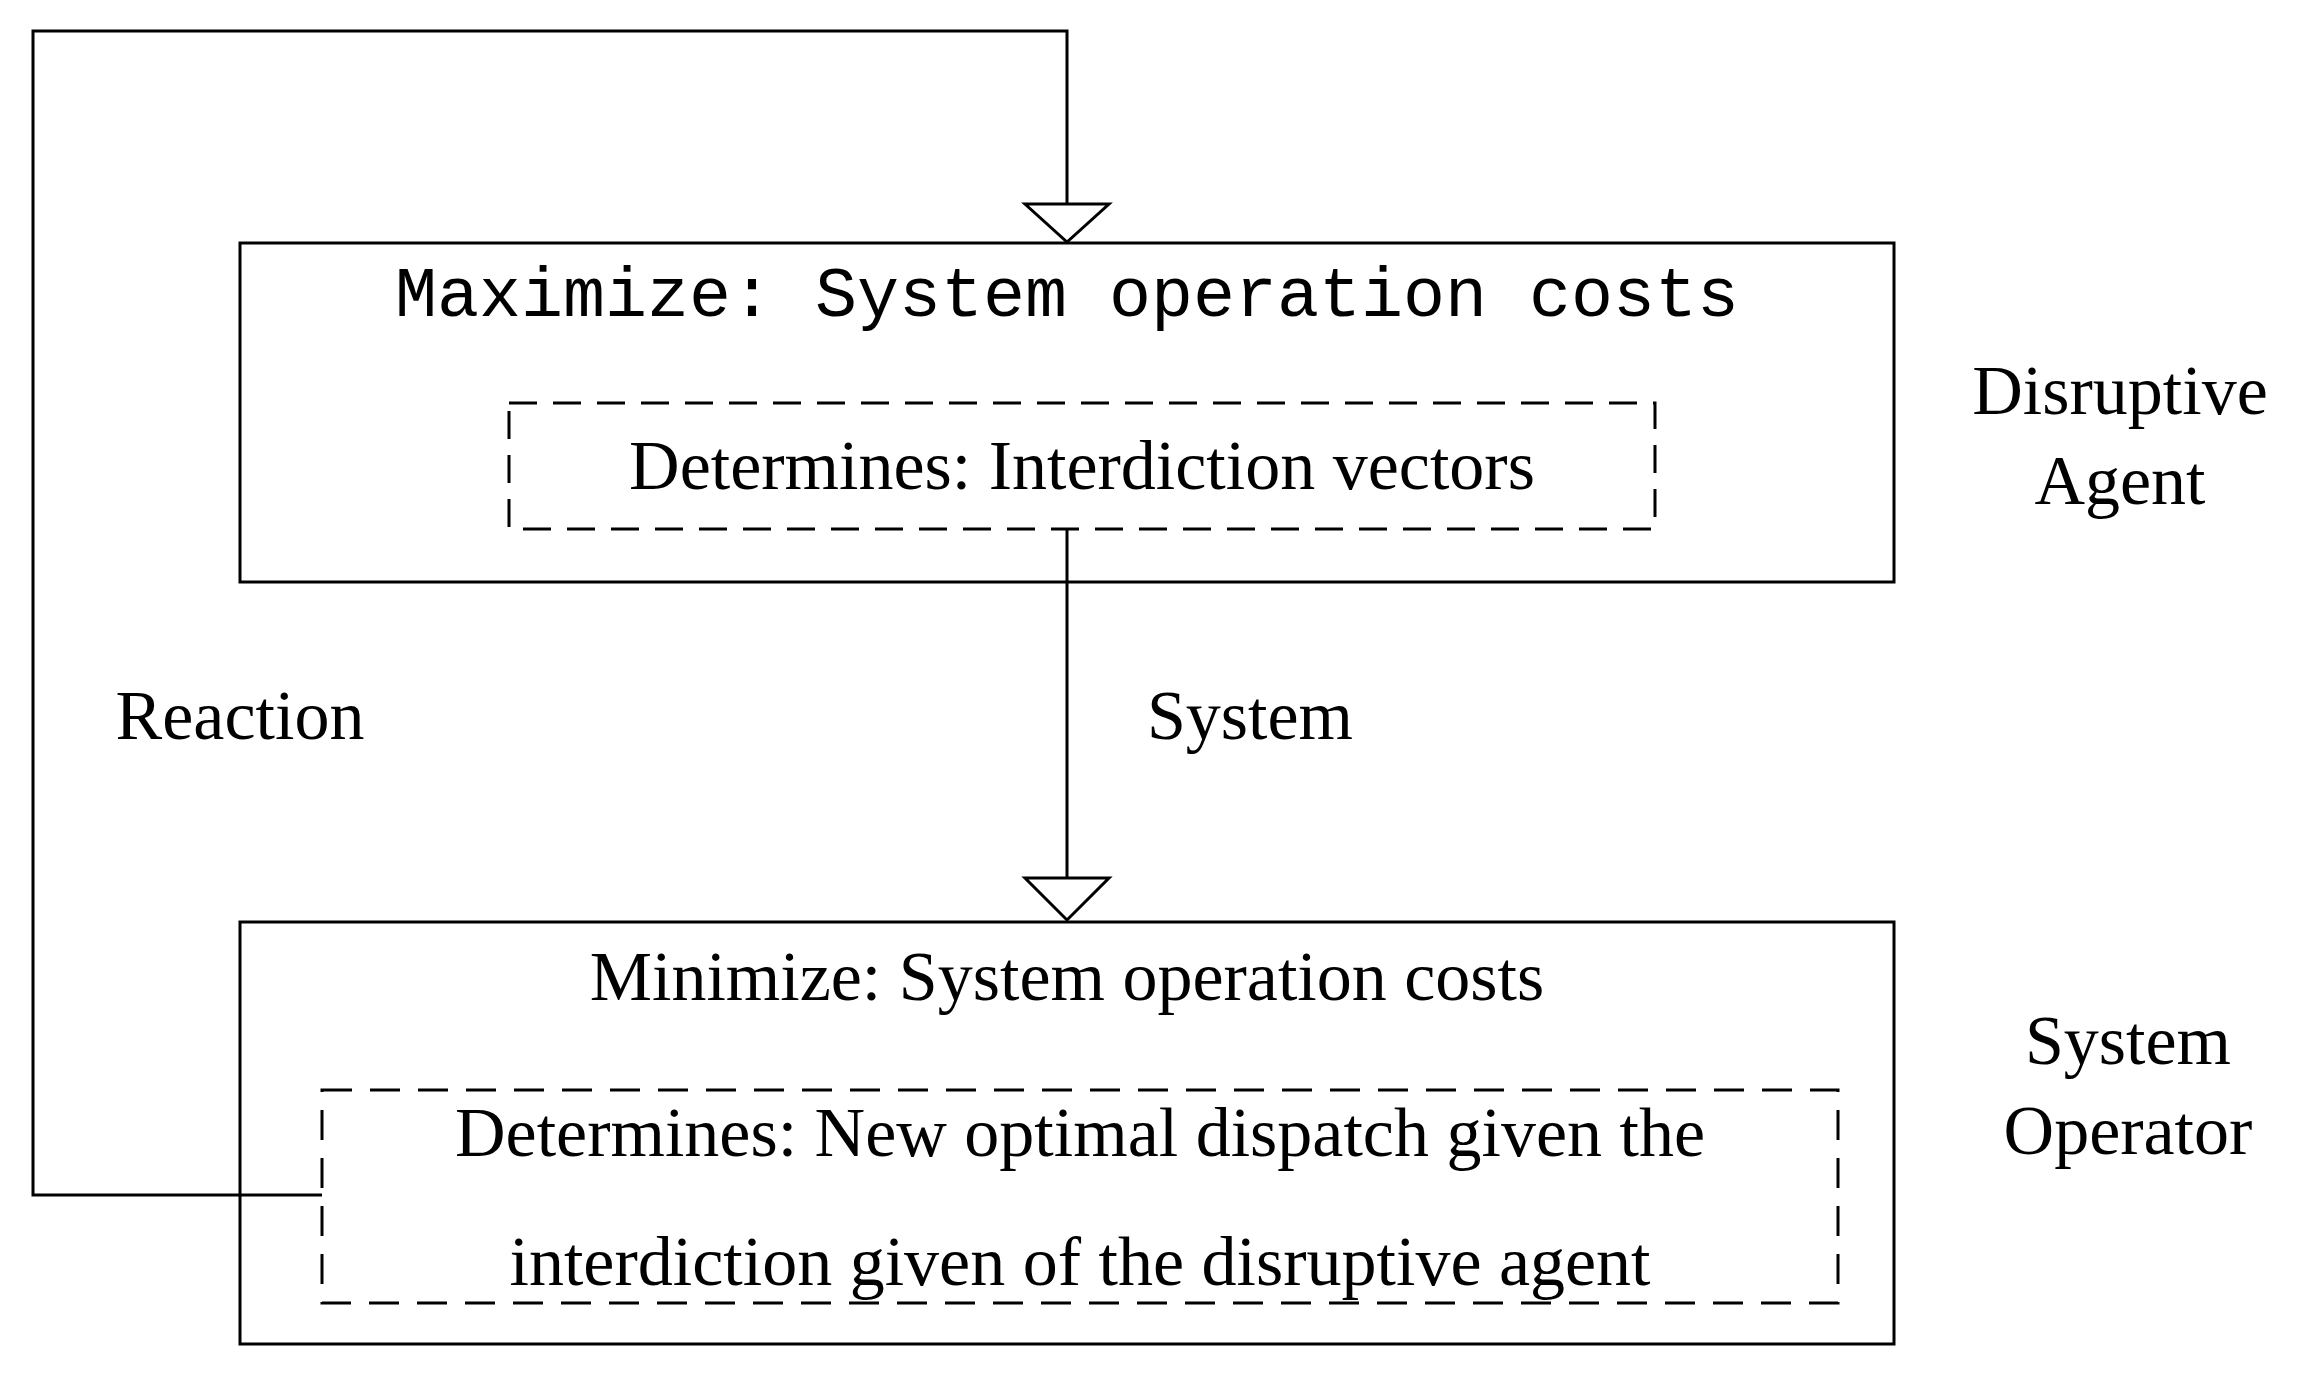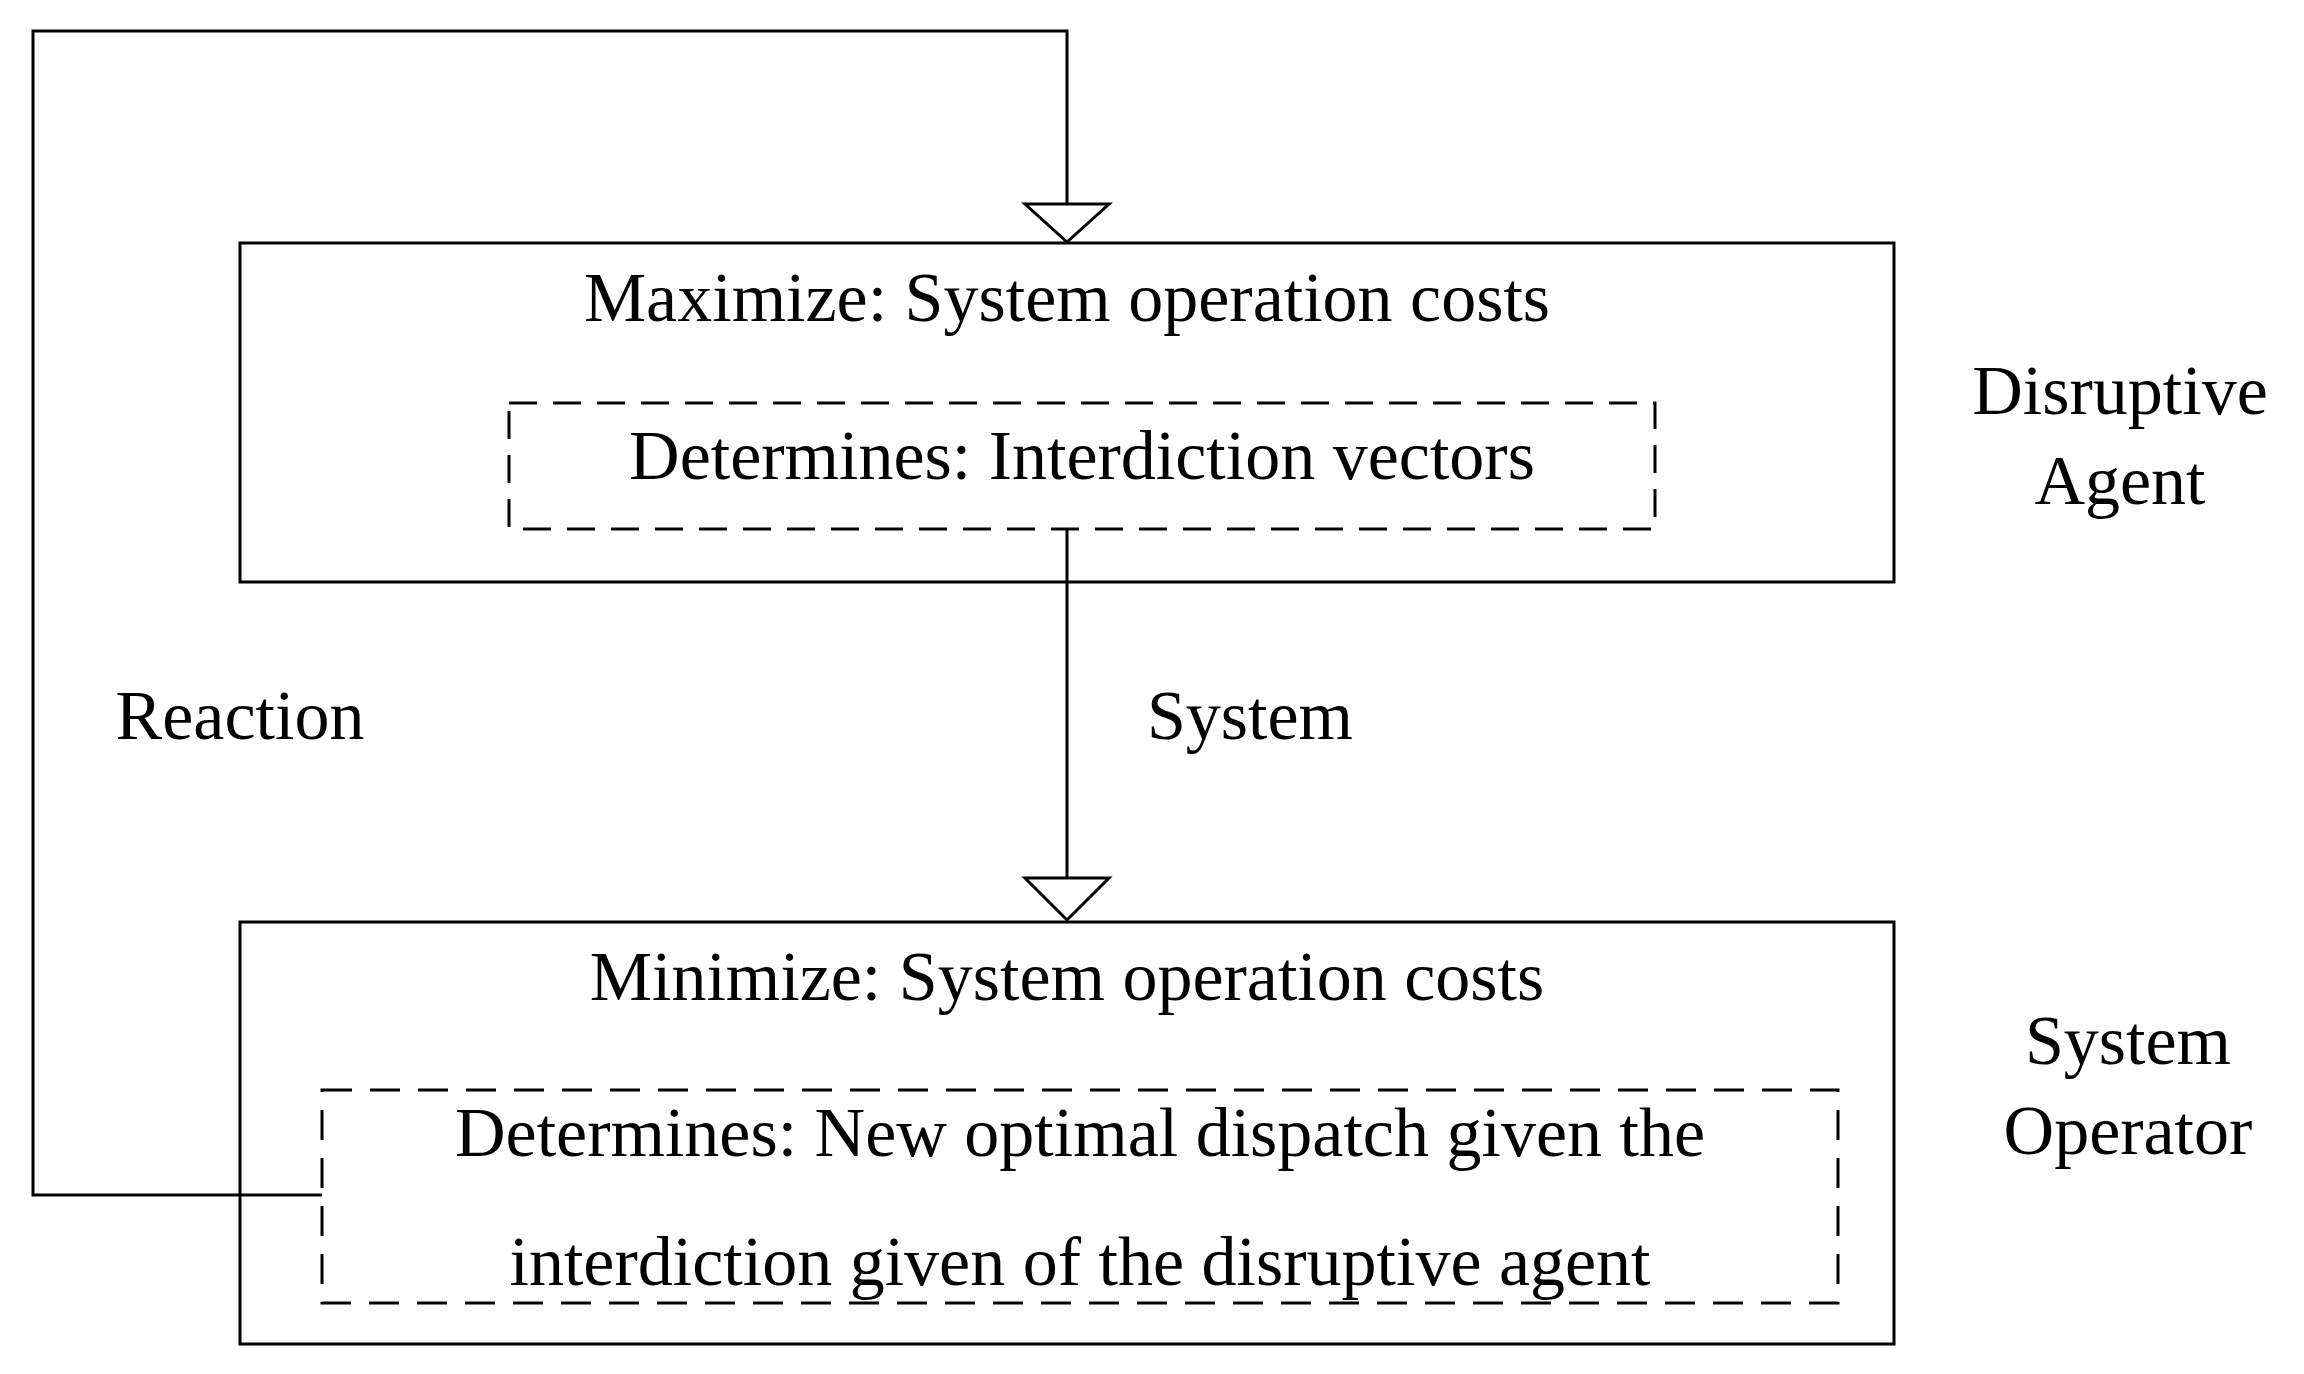--- a/index.html
+++ b/index.html
@@ -60,23 +60,23 @@
 
     <rect x="240" y="243" width="1654" height="339" fill="none" stroke="#000000" stroke-width="3"></rect>
 
     <rect x="509" y="403" width="1146" height="126" fill="none" stroke="#000000" stroke-width="3" stroke-dasharray="28 16"></rect>
 
     <rect x="240" y="922" width="1654" height="422" fill="none" stroke="#000000" stroke-width="3"></rect>
 
     <rect x="322" y="1090" width="1516" height="213" fill="none" stroke="#000000" stroke-width="3" stroke-dasharray="30 18"></rect>
   </svg>
 
-  <div class="txt objective-title" style="top:256px;">Maximize: System operation costs</div>
+  <div class="txt objective-title" style="top:256px;font-family:Liberation Mono, monospace;">Maximize: System operation costs</div>
 
-  <div class="txt dashed-content" style="left:509px; top:393px; width:1146px; height:126px;">Determines: Interdiction vectors</div>
+  <div class="txt dashed-content" style="left:509px; top:403px; width:1146px; height:126px;">Determines: Interdiction vectors</div>
 
   <div class="txt edge-label" style="left:80px; top:674px;">Reaction</div>
   <div class="txt edge-label" style="left:1090px; top:674px;">System</div>
 
   <div class="txt objective-title" style="top:935px;">Minimize: System operation costs</div>
 
   <div class="txt dashed-content" style="left:322px; top:1090px; width:1516px; height:213px;gap:34px;">
     <div class="line">Determines: New optimal dispatch given the</div>
     <div class="line">interdiction given of the disruptive agent</div>
   </div>

